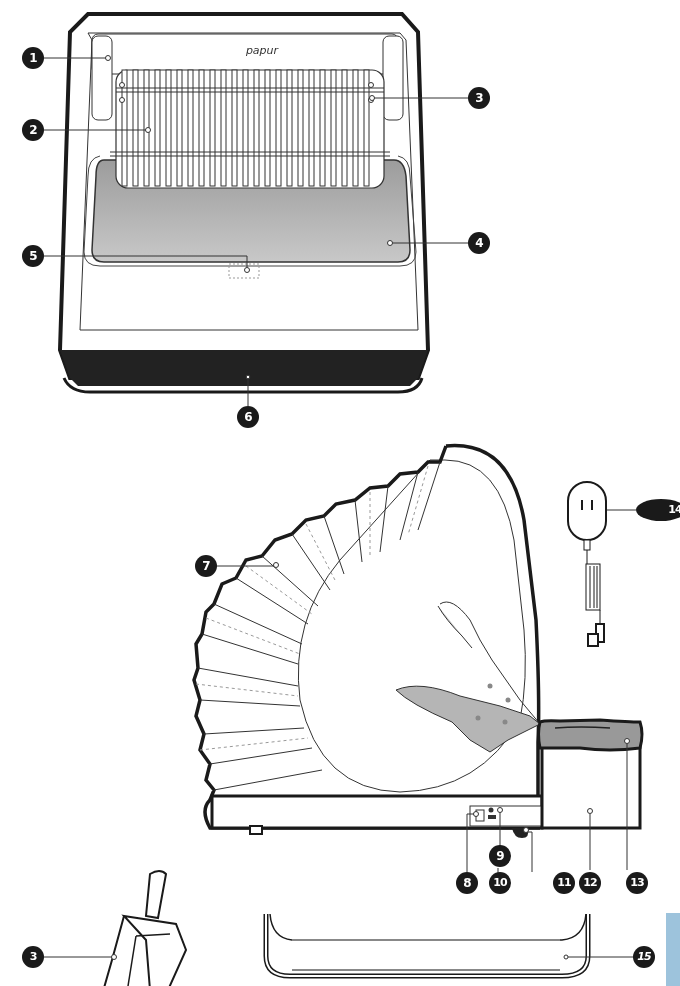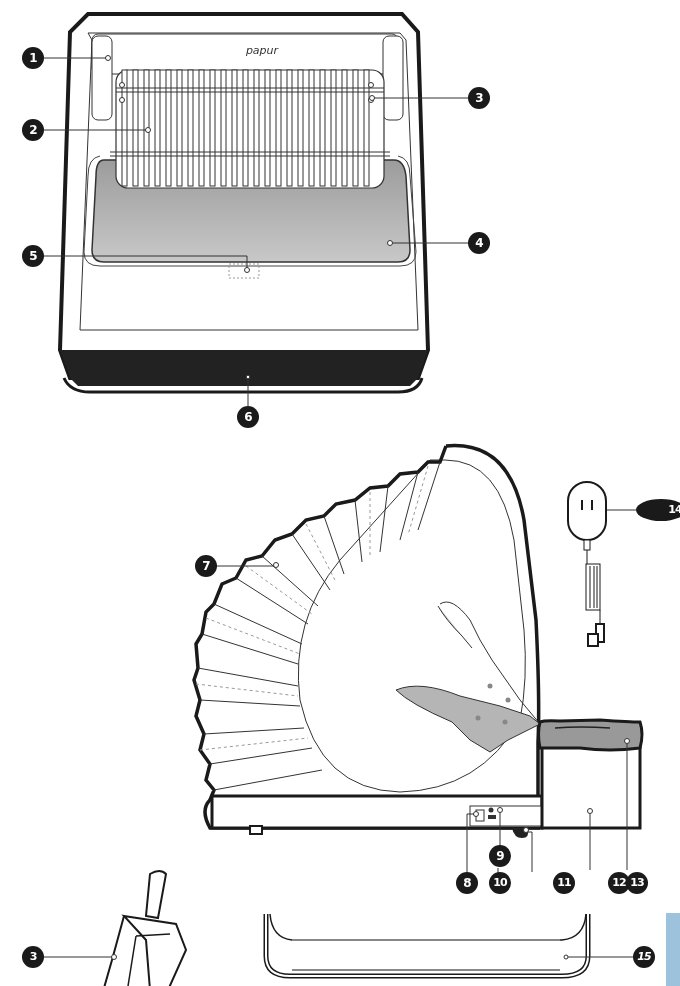--- a/index.html
+++ b/index.html
@@ -216,19 +216,19 @@
 <div class="callout" style="left:22px;top:119px;">2</div>
 <div class="callout" style="left:468px;top:87px;">3</div>
 <div class="callout" style="left:468px;top:232px;">4</div>
 <div class="callout" style="left:22px;top:245px;">5</div>
 <div class="callout" style="left:237px;top:406px;">6</div>
 <div class="callout" style="left:195px;top:555px;">7</div>
 <div class="callout" style="left:456px;top:872px;">8</div>
 <div class="callout" style="left:489px;top:845px;">9</div>
 <div class="callout big" style="left:489px;top:872px;">10</div>
 <div class="callout big" style="left:521px;top:872px;margin-left:32px;">11</div>
-<div class="callout big" style="left:608px;top:872px;">12</div>
+<div class="callout big" style="left:579px;top:872px;">12</div>
 <div class="callout big" style="left:626px;top:872px;">13</div>
 <div class="callout big" style="left:636px;top:499px;padding-left:28px;">14</div>
 <div class="callout big" style="left:633px;top:946px;font-style:italic;">15</div>
 <div class="callout big" style="left:22px;top:946px;">3</div>
 
 <div class="edge-bar"></div>
 
 </body></html>

